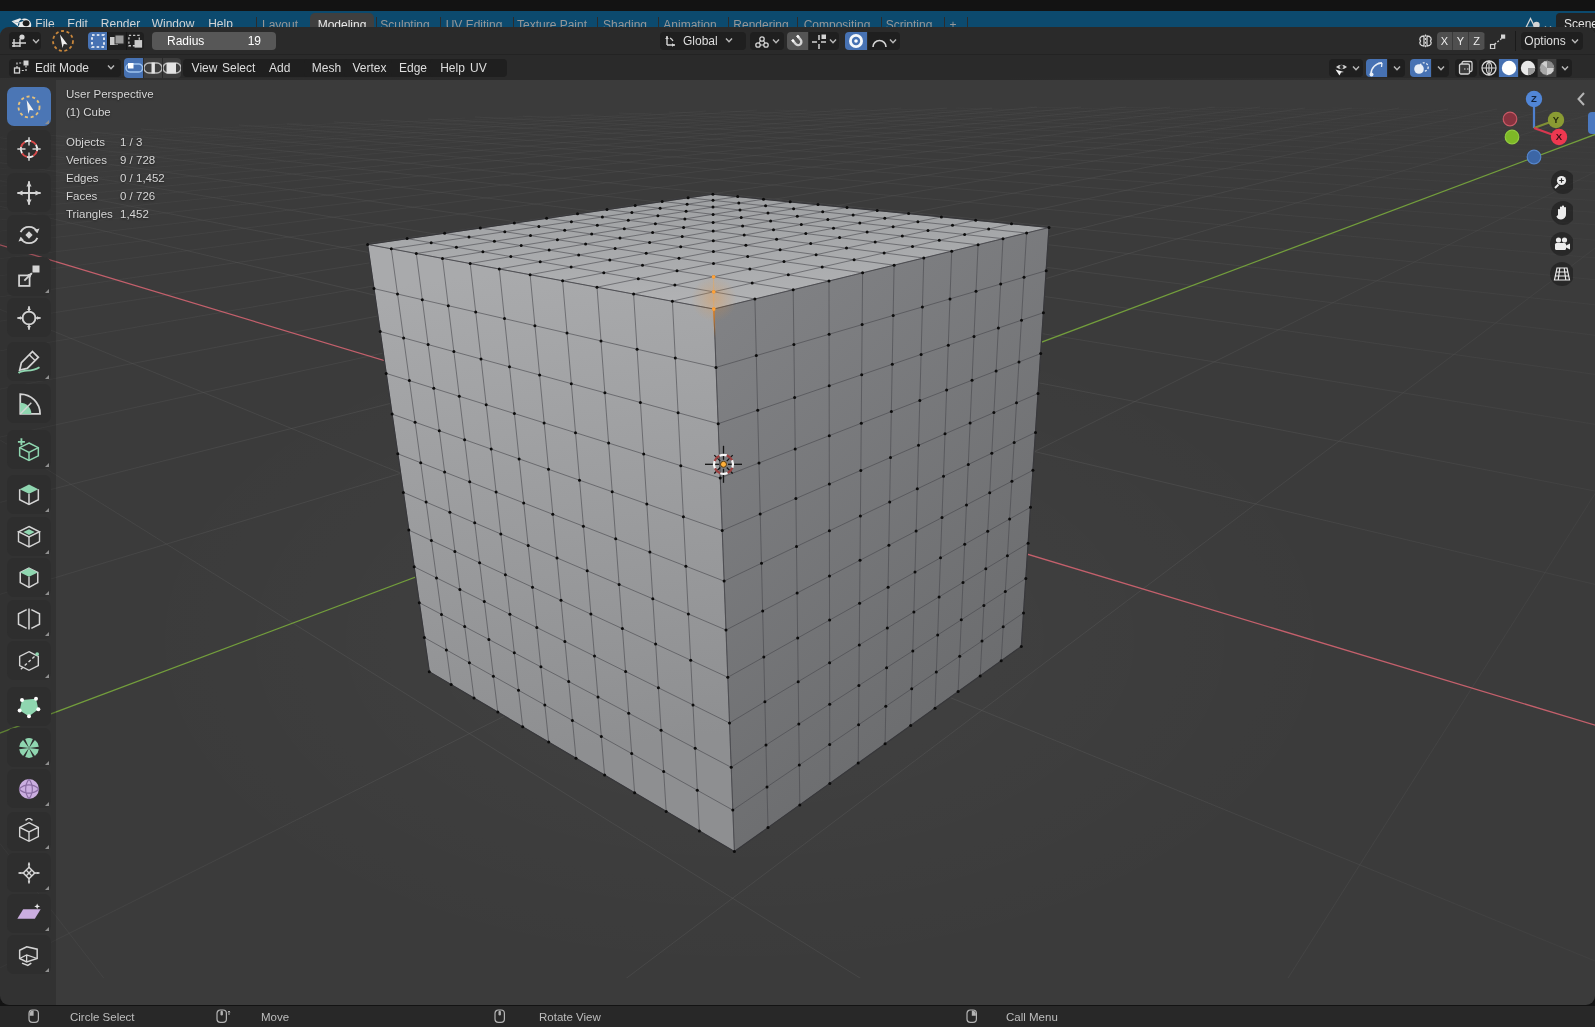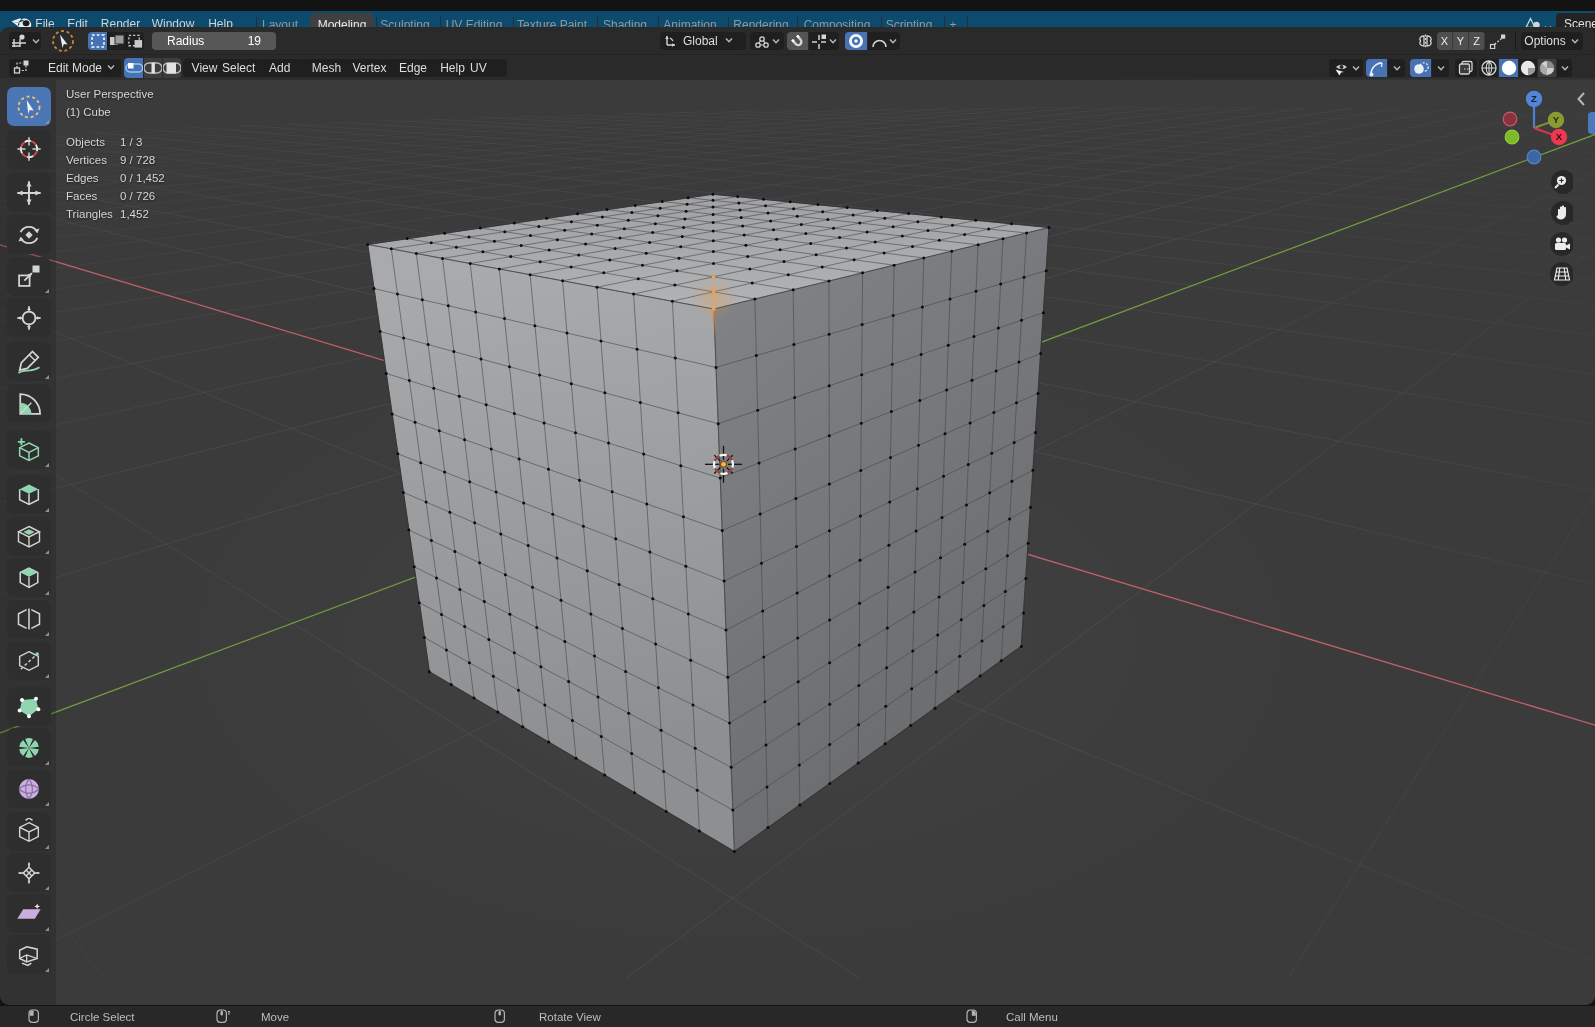--- a/index.html
+++ b/index.html
@@ -179,21 +179,21 @@
           <path d="M2 3.5 L5 6.8 L8 3.5" fill="none" stroke="#b9b9b9" stroke-width="1.4"></path>
         </svg></div>
     </div>
     <div id="row3">
       <div class="wdark" style="left:9px;top:4px;width:112px;height:18px;display:flex;align-items:center">
         <span style="margin-left:4px"><svg width="18" height="16" viewBox="0 0 18 16" style="">
             <rect x="1.5" y="9" width="5" height="5" fill="none" stroke="#d4d4d4" stroke-width="1.3"></rect>
             <rect x="10.5" y="1.5" width="5" height="5" fill="#d4d4d4"></rect>
             <path d="M4 9 L4 4 L10 4 M13 6.5 L13 11.5 L6.5 11.5" fill="none" stroke="#d4d4d4" stroke-width="1.2" stroke-dasharray="2 1.6"></path>
           </svg></span>
-        <span style="margin-left:17px">Edit Mode</span>
+        <span style="margin-left:4px">Edit Mode</span>
         <span style="position:absolute;right:5px"><svg width="10" height="10" viewBox="0 0 10 10">
             <path d="M2 3.5 L5 6.8 L8 3.5" fill="none" stroke="#b9b9b9" stroke-width="1.4"></path>
           </svg></span>
       </div>
       <div class="abs" style="left:124px;top:3px;width:57px;height:20px;border-radius:4px;overflow:hidden;display:flex">
         <div style="width:19px;background:#4772b3;display:flex;align-items:center;justify-content:center">
           <svg width="18" height="18" viewBox="0 0 18 18" style="">
             <path d="M5 5 h9 a4 4 0 0 1 -1 8 h-8 a4 4 0 0 1 0 -8" fill="none" stroke="#9ec3ef" stroke-width="1.5"></path>
             <rect x="3" y="4" width="5.5" height="5.5" fill="#fff"></rect>
           </svg>

